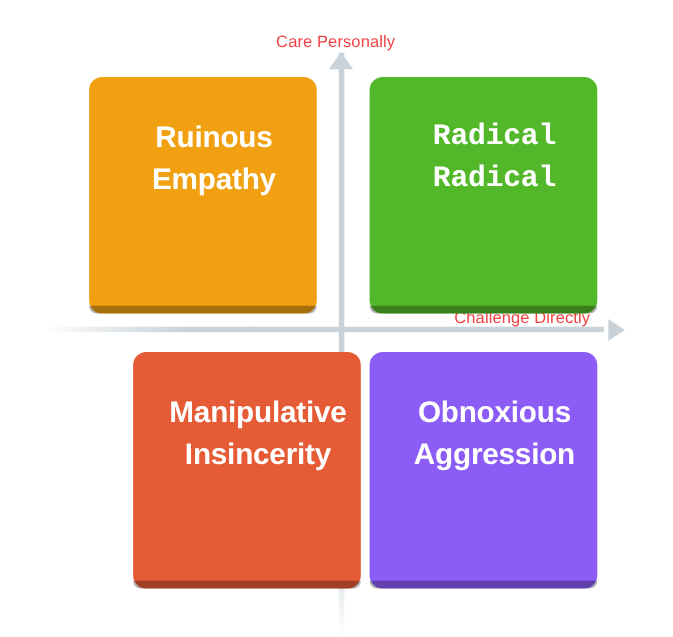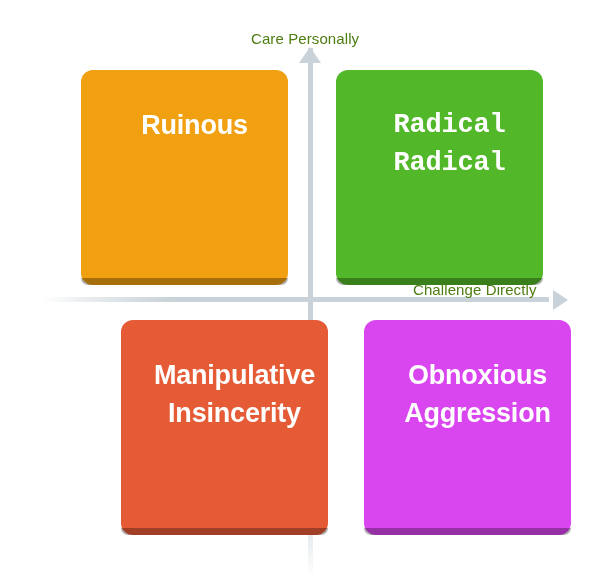--- a/index.html
+++ b/index.html
@@ -61,21 +61,21 @@
     width: 0;
     height: 0;
     border-top: 10px solid transparent;
     border-bottom: 10px solid transparent;
     border-left: 15px solid #c8d2d8;
   }
 
   
   .axis-label {
     position: absolute;
-    color: #4d7c0f;
+    color: #ef4444;
     font-size: 15px;
     font-weight: 400;
     white-space: nowrap;
     letter-spacing: 0.1px;
   }
   .label-care {
     left: 251px;
     top: 30px;
   }
   .label-challenge {
@@ -128,41 +128,42 @@
   <div class="axis-v-arrow"></div>
   <div class="axis-label label-care">Care Personally</div>
 
   <div class="axis-h"></div>
   <div class="axis-h-arrow"></div>
   <div class="axis-label label-challenge">Challenge Directly</div>
 
   <div class="quad" id="quad-tl" style="background-color: rgb(240, 160, 16);">
     <div class="quad-label">
       <span class="ln">Ruinous</span>
+      <span class="ln">Empathy</span>
     </div>
     <div class="shade"></div>
   </div>
 
   <div class="quad" id="quad-tr" style="background-color: rgb(82, 184, 42);">
     <div class="quad-label">
       <span class="ln">Radical</span>
       <span class="ln">Radical</span>
     </div>
     <div class="shade"></div>
   </div>
 
   <div class="quad" id="quad-bl" style="background-color: rgb(229, 91, 53); margin-left: 40px;">
     <div class="quad-label">
       <span class="ln">Manipulative</span>
       <span class="ln">Insincerity</span>
     </div>
     <div class="shade"></div>
   </div>
 
-  <div class="quad" id="quad-br" style="background-color: #d946ef; margin-left: 28px;">
+  <div class="quad" id="quad-br" style="background-color: #8b5cf6;">
     <div class="quad-label">
       <span class="ln">Obnoxious</span>
       <span class="ln">Aggression</span>
     </div>
     <div class="shade"></div>
   </div>
 
 </div>
 
 </body></html>

